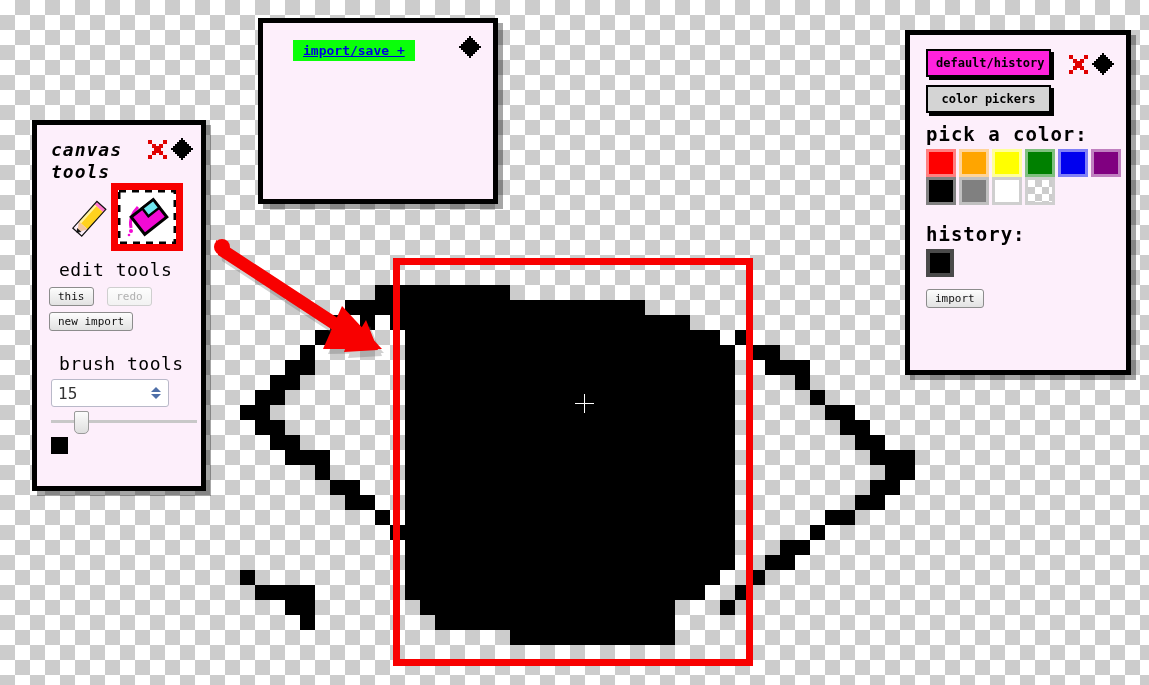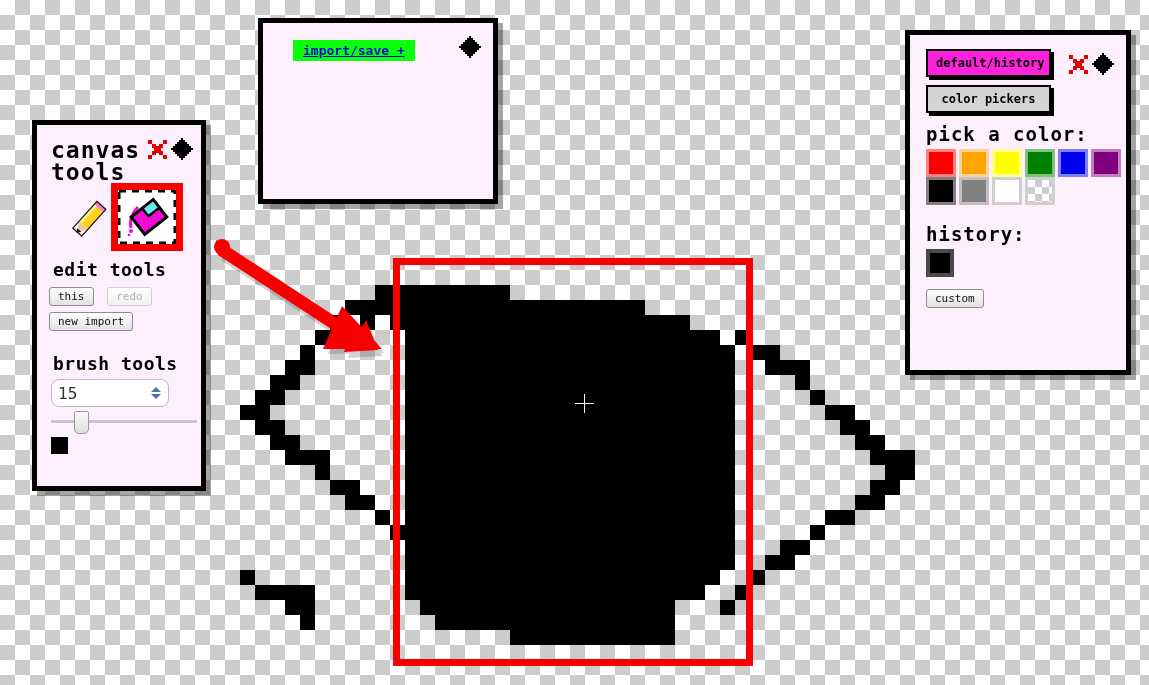--- a/index.html
+++ b/index.html
@@ -104,26 +104,27 @@
     letter-spacing: 1px;
   }
 
   
   #tools-panel {
     left: 32px; top: 120px;
     width: 174px; height: 371px;
   }
   #tools-panel .panel-controls { right: 8px; top: 13px; }
   #tools-title {
-    font-size: 23px;
+    font-size: 18px;
     line-height: 22px;
     font-weight: bold;
     width: 100px;
     margin: 4px 0 0 2px;
     white-space: pre-line;
+    font-style: italic;
   }
   #tool-icon-row {
     position: relative;
     height: 66px;
     margin-top: 2px;
   }
   #pencil-tool {
     position: absolute;
     left: 22px; top: 10px;
     width: 38px; height: 46px;
@@ -138,22 +139,22 @@
     padding: 7px;
     cursor: pointer;
   }
   #fill-tool .fill-inner {
     width: 100%; height: 100%;
     background: #ffffff;
     position: relative;
   }
   .section-title {
     font-size: 18px;
-    font-weight: bold;
-    margin: 8px 0 5px 4px;
+    font-weight: normal;
+    margin: 8px 0 5px 10px;
     letter-spacing: 0.5px;
   }
   .btn {
     font-family: "DejaVu Sans Mono", monospace;
     font-size: 11px;
     padding: 2px 8px;
     margin: 0 4px 4px 0;
     background: linear-gradient(#fdfdfd, #e2e2e2);
     border: 1px solid #8c8c8c;
     border-radius: 3px;
@@ -168,21 +169,21 @@
     cursor: default;
   }
   #brush-size-row {
     display: flex;
     align-items: stretch;
     width: 118px;
     height: 28px;
     margin: 4px 0 0 2px;
     background: #ffffff;
     border: 1px solid #b9b9c9;
-    border-radius: 8px;
+    border-radius: 3px;
     box-sizing: border-box;
   }
   #brush-size-input {
     flex: 1;
     font-family: "DejaVu Sans Mono", monospace;
     font-size: 16px;
     color: #333;
     border: none;
     outline: none;
     background: transparent;
@@ -548,15 +549,15 @@
       <div class="swatch" style="background:#0000ee;border-color:#8080f6;"></div>
       <div class="swatch" style="background:#800080;border-color:#c080c0;"></div>
       <div class="swatch" style="background:#000000;border-color:#808080;"></div>
       <div class="swatch" style="background:#808080;border-color:#c0c0c0;"></div>
       <div class="swatch" style="background:#ffffff;border-color:#cfcfcf;"></div>
       <div class="swatch transparent"></div>
     </div>
 
     <div class="hdr" style="font-size:19px;margin:18px 0 2px 4px;">history:</div>
     <div id="history-swatch"></div>
-    <span class="btn" style="margin:12px 0 0 4px;">custom</span>
+    <span class="btn" style="margin:12px 0 0 4px;">import</span>
   </div>
 </div>
 
 </body></html>

